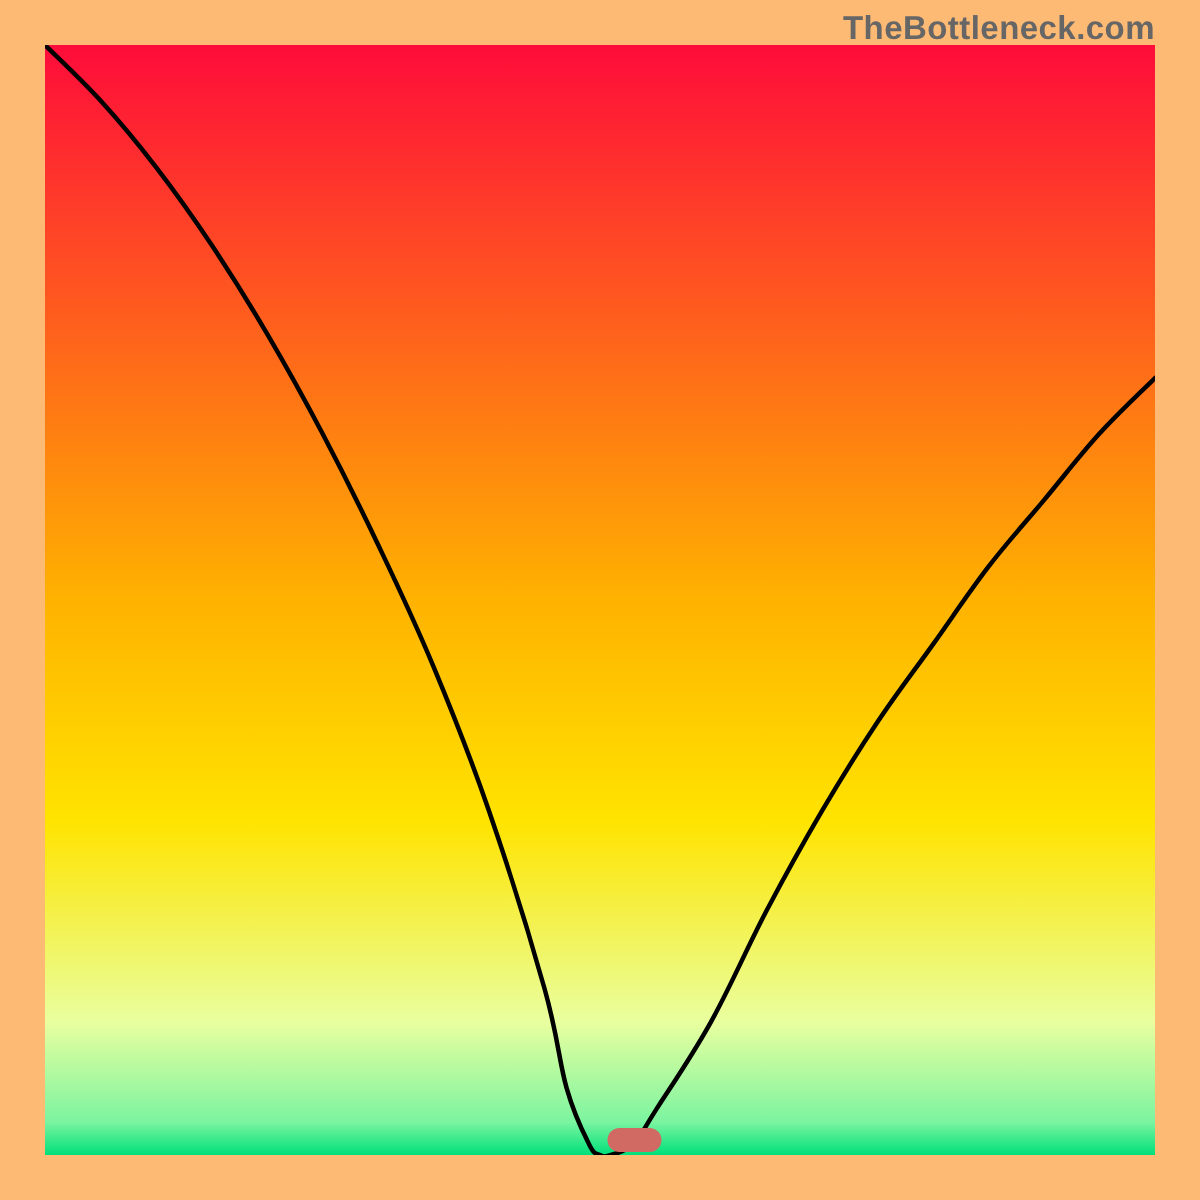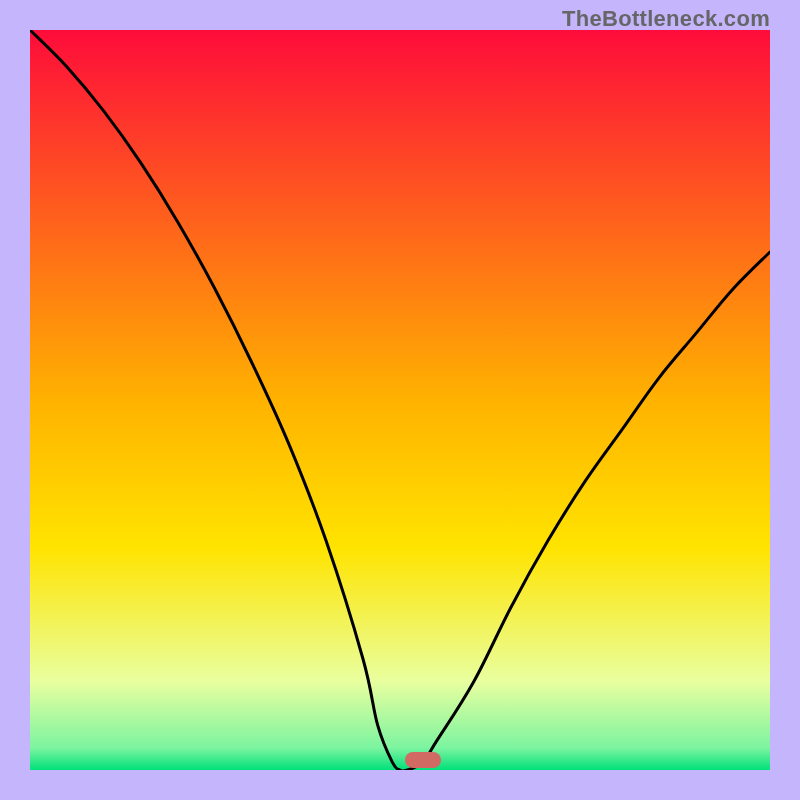--- a/index.html
+++ b/index.html
@@ -8,21 +8,21 @@
     width: 800px;
     height: 800px;
     background: #000;
     font-family: Arial, Helvetica, sans-serif;
     overflow: hidden;
   }
   .frame {
     position: relative;
     width: 800px;
     height: 800px;
-    background: #c4b5fd;
+    background: #fdba74;
   }
   .plot {
     position: absolute;
     left: 30px;
     top: 30px;
     width: 740px;
     height: 740px;
   }
   .watermark {
     position: absolute;

